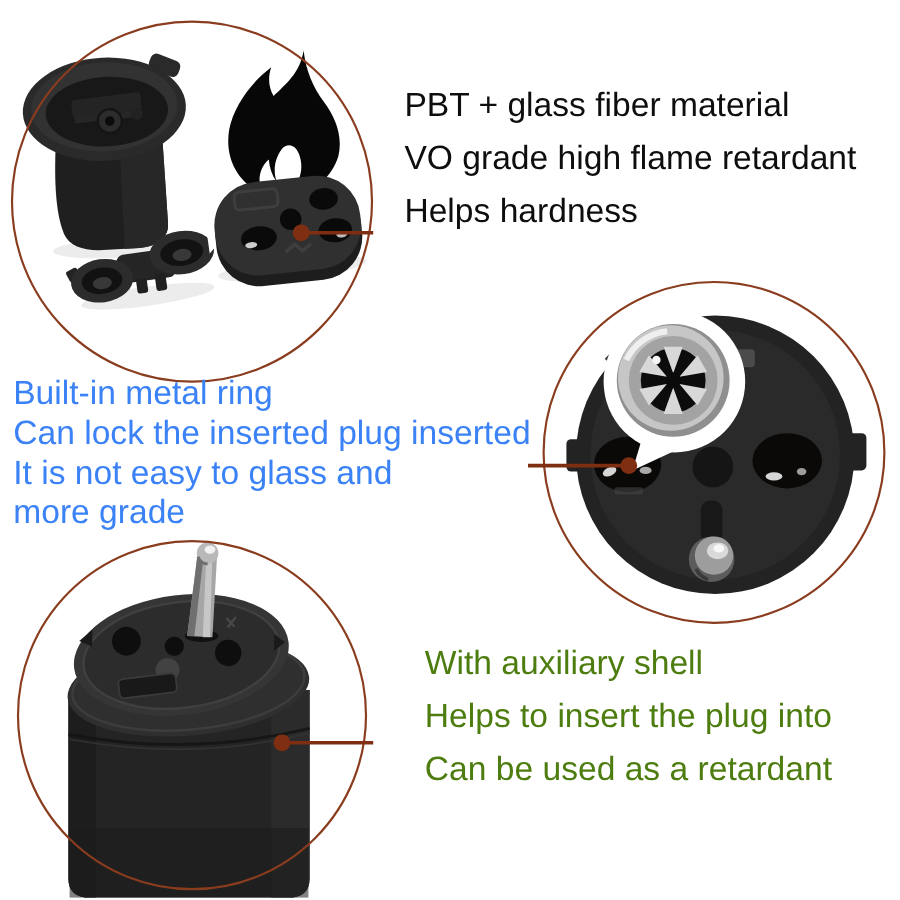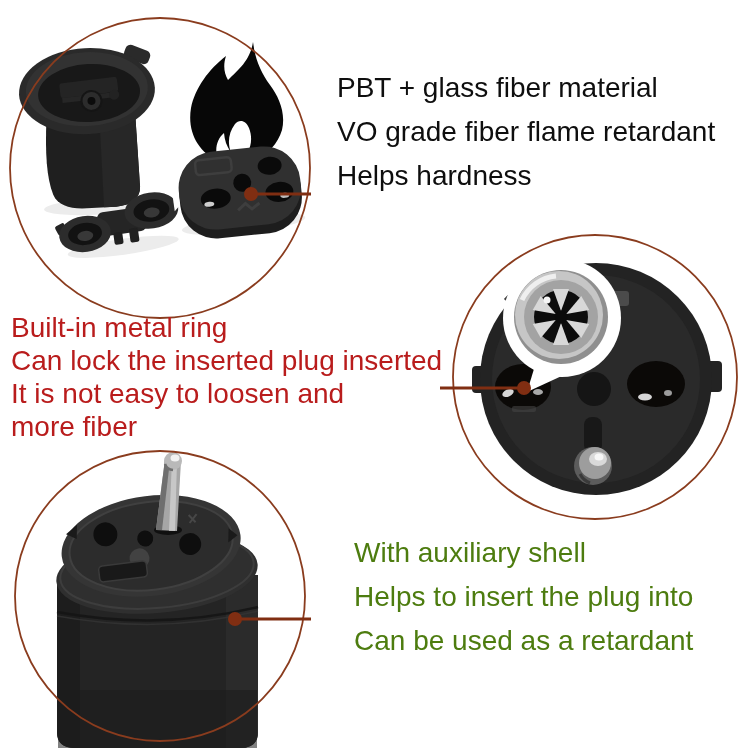--- a/index.html
+++ b/index.html
@@ -167,29 +167,29 @@
     <circle class="ring-stroke" cx="160" cy="596" r="145" fill="none" stroke="#8a3c1e" stroke-width="1.8"></circle>
     <g>
       <line class="accent-stroke" x1="235" y1="619" x2="311" y2="619" stroke="#802e12" stroke-width="3"></line>
       <circle class="accent-fill" cx="235" cy="619" r="7" fill="#802e12"></circle>
     </g>
   </g>
 </svg>
 
 <div class="text-block tb-material" style="color: rgb(14, 14, 14);">
   <div class="ln">PBT + glass fiber material</div>
-  <div class="ln">VO grade fiber flame retardant</div>
+  <div class="ln">VO grade high flame retardant</div>
   <div class="ln">Helps hardness</div>
 </div>
 
-<div class="text-block tb-ring" style="color: #b91c1c;">
+<div class="text-block tb-ring" style="color: #3b82f6;">
   <div class="ln">Built-in metal ring</div>
   <div class="ln">Can lock the inserted plug inserted</div>
-  <div class="ln">It is not easy to loosen and</div>
-  <div class="ln">more fiber</div>
+  <div class="ln">It is not easy to glass and</div>
+  <div class="ln">more grade</div>
 </div>
 
 <div class="text-block tb-shell" style="color: #4d7c0f;">
   <div class="ln">With auxiliary shell</div>
   <div class="ln">Helps to insert the plug into</div>
   <div class="ln">Can be used as a retardant</div>
 </div>
 
 </div>
 

